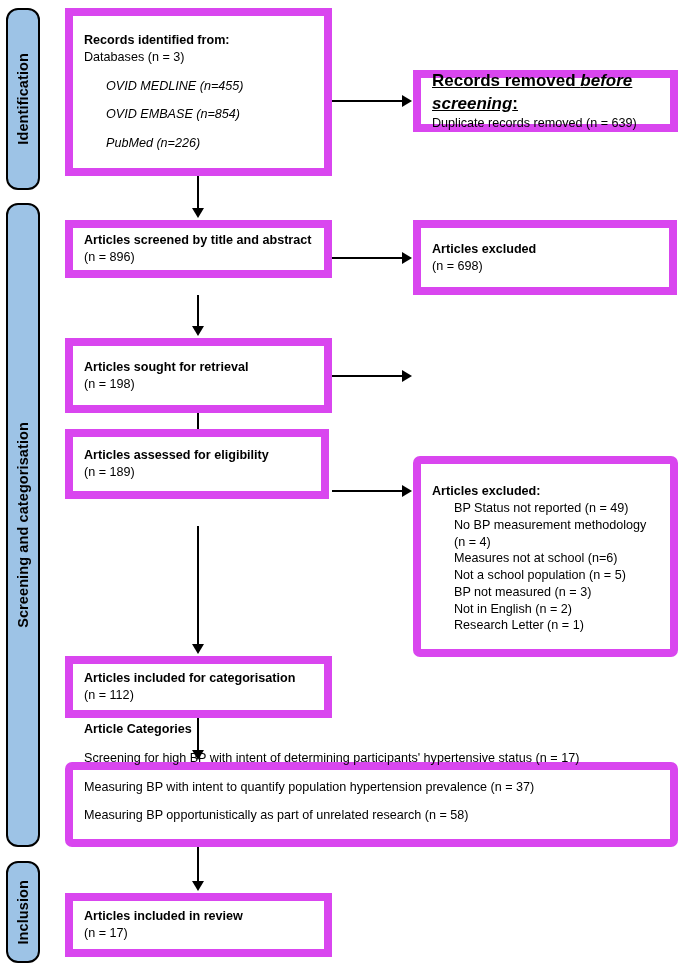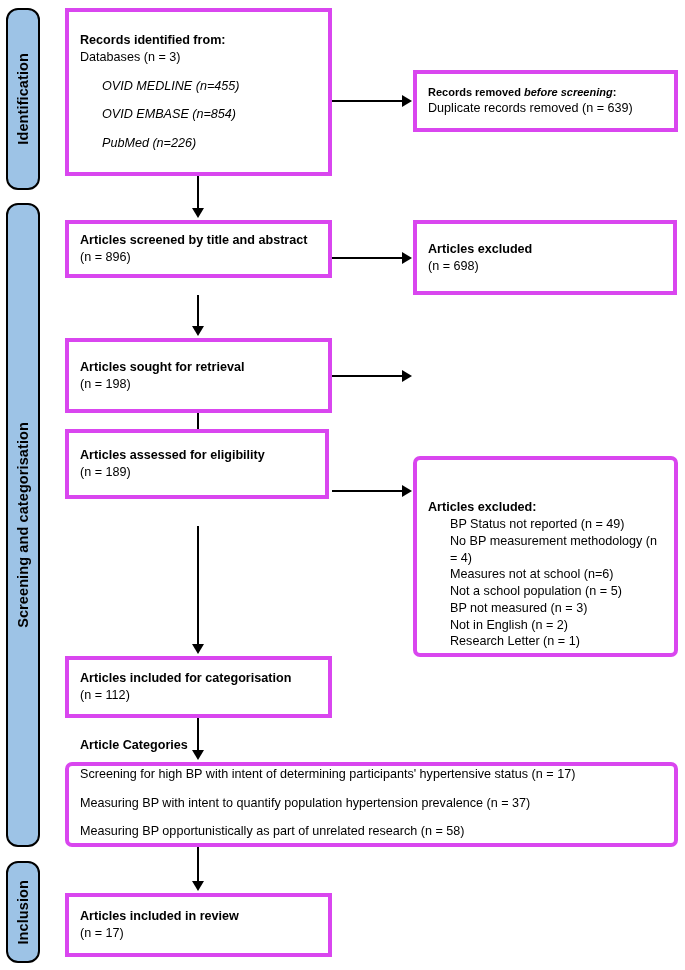--- a/index.html
+++ b/index.html
@@ -37,39 +37,39 @@
     font-size: 14.5px;
     letter-spacing: 0.1px;
     white-space: nowrap;
     color: #000000;
   }
 
   
   .box {
     position: absolute;
     background: #ffffff;
-    border: 4px solid #d946ef;
+    border: 8px solid #d946ef;
     box-sizing: border-box;
-    padding: 3px 11px;
+    padding: 15px 11px;
     display: flex;
     flex-direction: column;
     justify-content: center;
   }
   .box.top-align { justify-content: flex-end; border-radius: 7px; }
 
   .box .ln {
     font-size: 12.6px;
     line-height: 1.33;
     white-space: pre-wrap;
   }
   .box .ln.bold { font-weight: bold; }
   .box .ln.indent { padding-left: 22px; font-style: italic; margin-top: 12px; }
   .box .ln.indent-plain { padding-left: 22px; }
 
-  .hdr-mixed { font-size: 11px; line-height: 1.33; font-weight: bold; }
+  .hdr-mixed { font-size: 17px; line-height: 1.33; font-weight: bold; text-decoration: underline; }
   .hdr-mixed em { font-style: italic; font-weight: bold; }
 
   
   .vline {
     position: absolute;
     width: 2px;
     background: #000000;
   }
   .hline {
     position: absolute;

